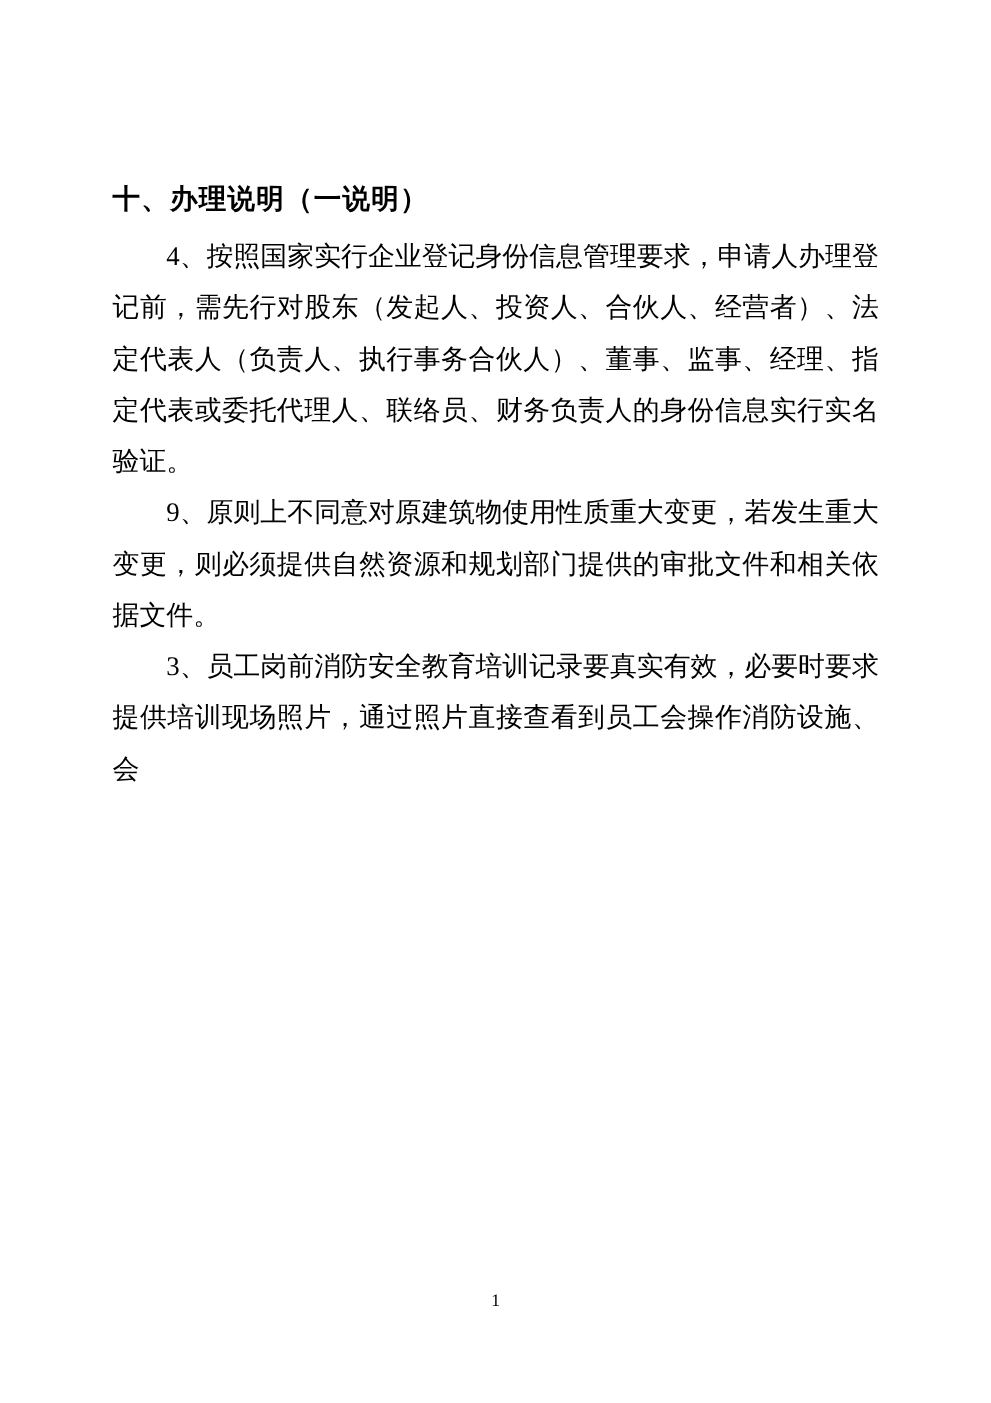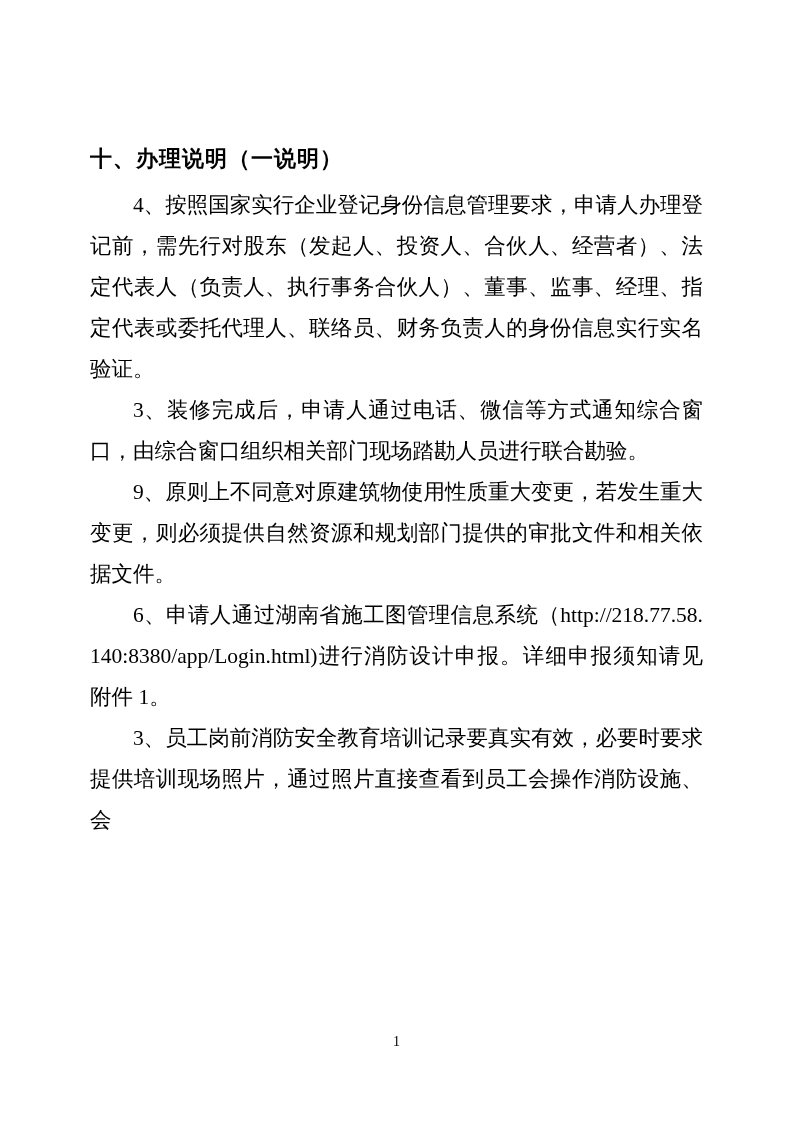--- a/index.html
+++ b/index.html
@@ -53,21 +53,19 @@
 </style>
 </head>
 <body>
 
 <div class="page">
 
   <h1 class="doc-heading">十、办理说明（一说明）</h1>
 
   <div class="doc-body">
     <p>4、按照国家实行企业登记身份信息管理要求，申请人办理登记前，需先行对股东（发起人、投资人、合伙人、经营者）、法定代表人（负责人、执行事务合伙人）、董事、监事、经理、指定代表或委托代理人、联络员、财务负责人的身份信息实行实名验证。</p>
-    <p>3、装修完成后，申请人通过电话、微信等方式通知综合窗口，由综合窗口组织相关部门现场踏勘人员进行联合勘验。</p>
     <p>9、原则上不同意对原建筑物使用性质重大变更，若发生重大变更，则必须提供自然资源和规划部门提供的审批文件和相关依据文件。</p>
-    <p>6、申请人通过湖南省施工图管理信息系统（http://218.77.58.140:8380/app/Login.html)进行消防设计申报。详细申报须知请见附件 1。</p>
     <p>3、员工岗前消防安全教育培训记录要真实有效，必要时要求提供培训现场照片，通过照片直接查看到员工会操作消防设施、会</p>
   </div>
 
   <div class="page-number">1</div>
 
 </div>
 
 </body></html>

